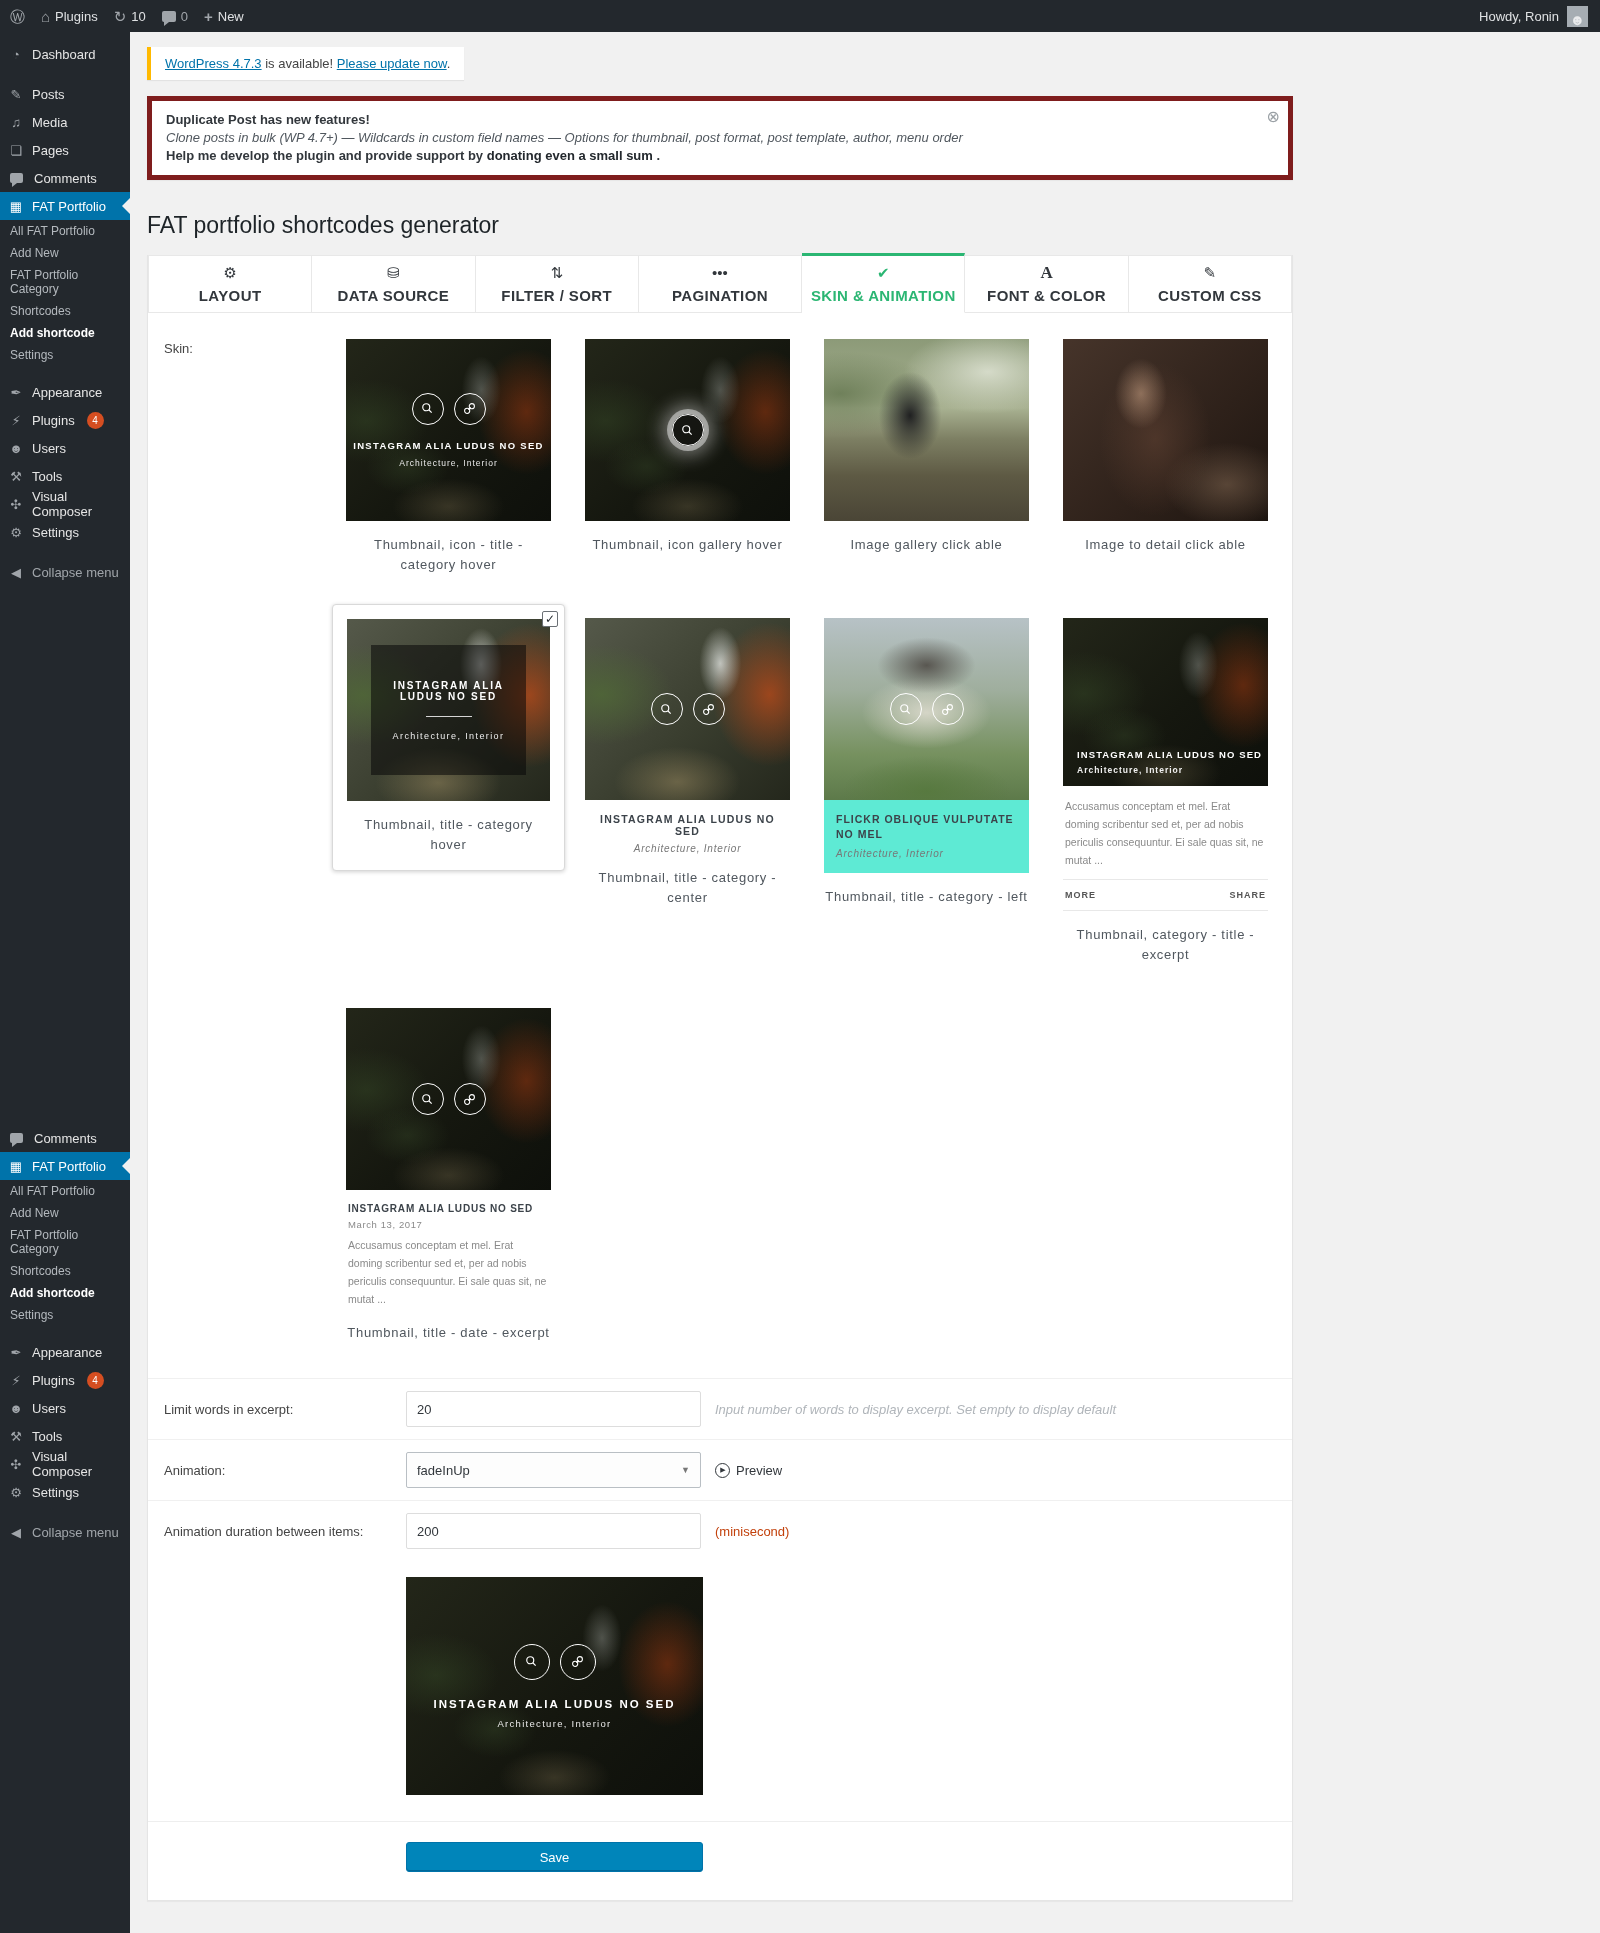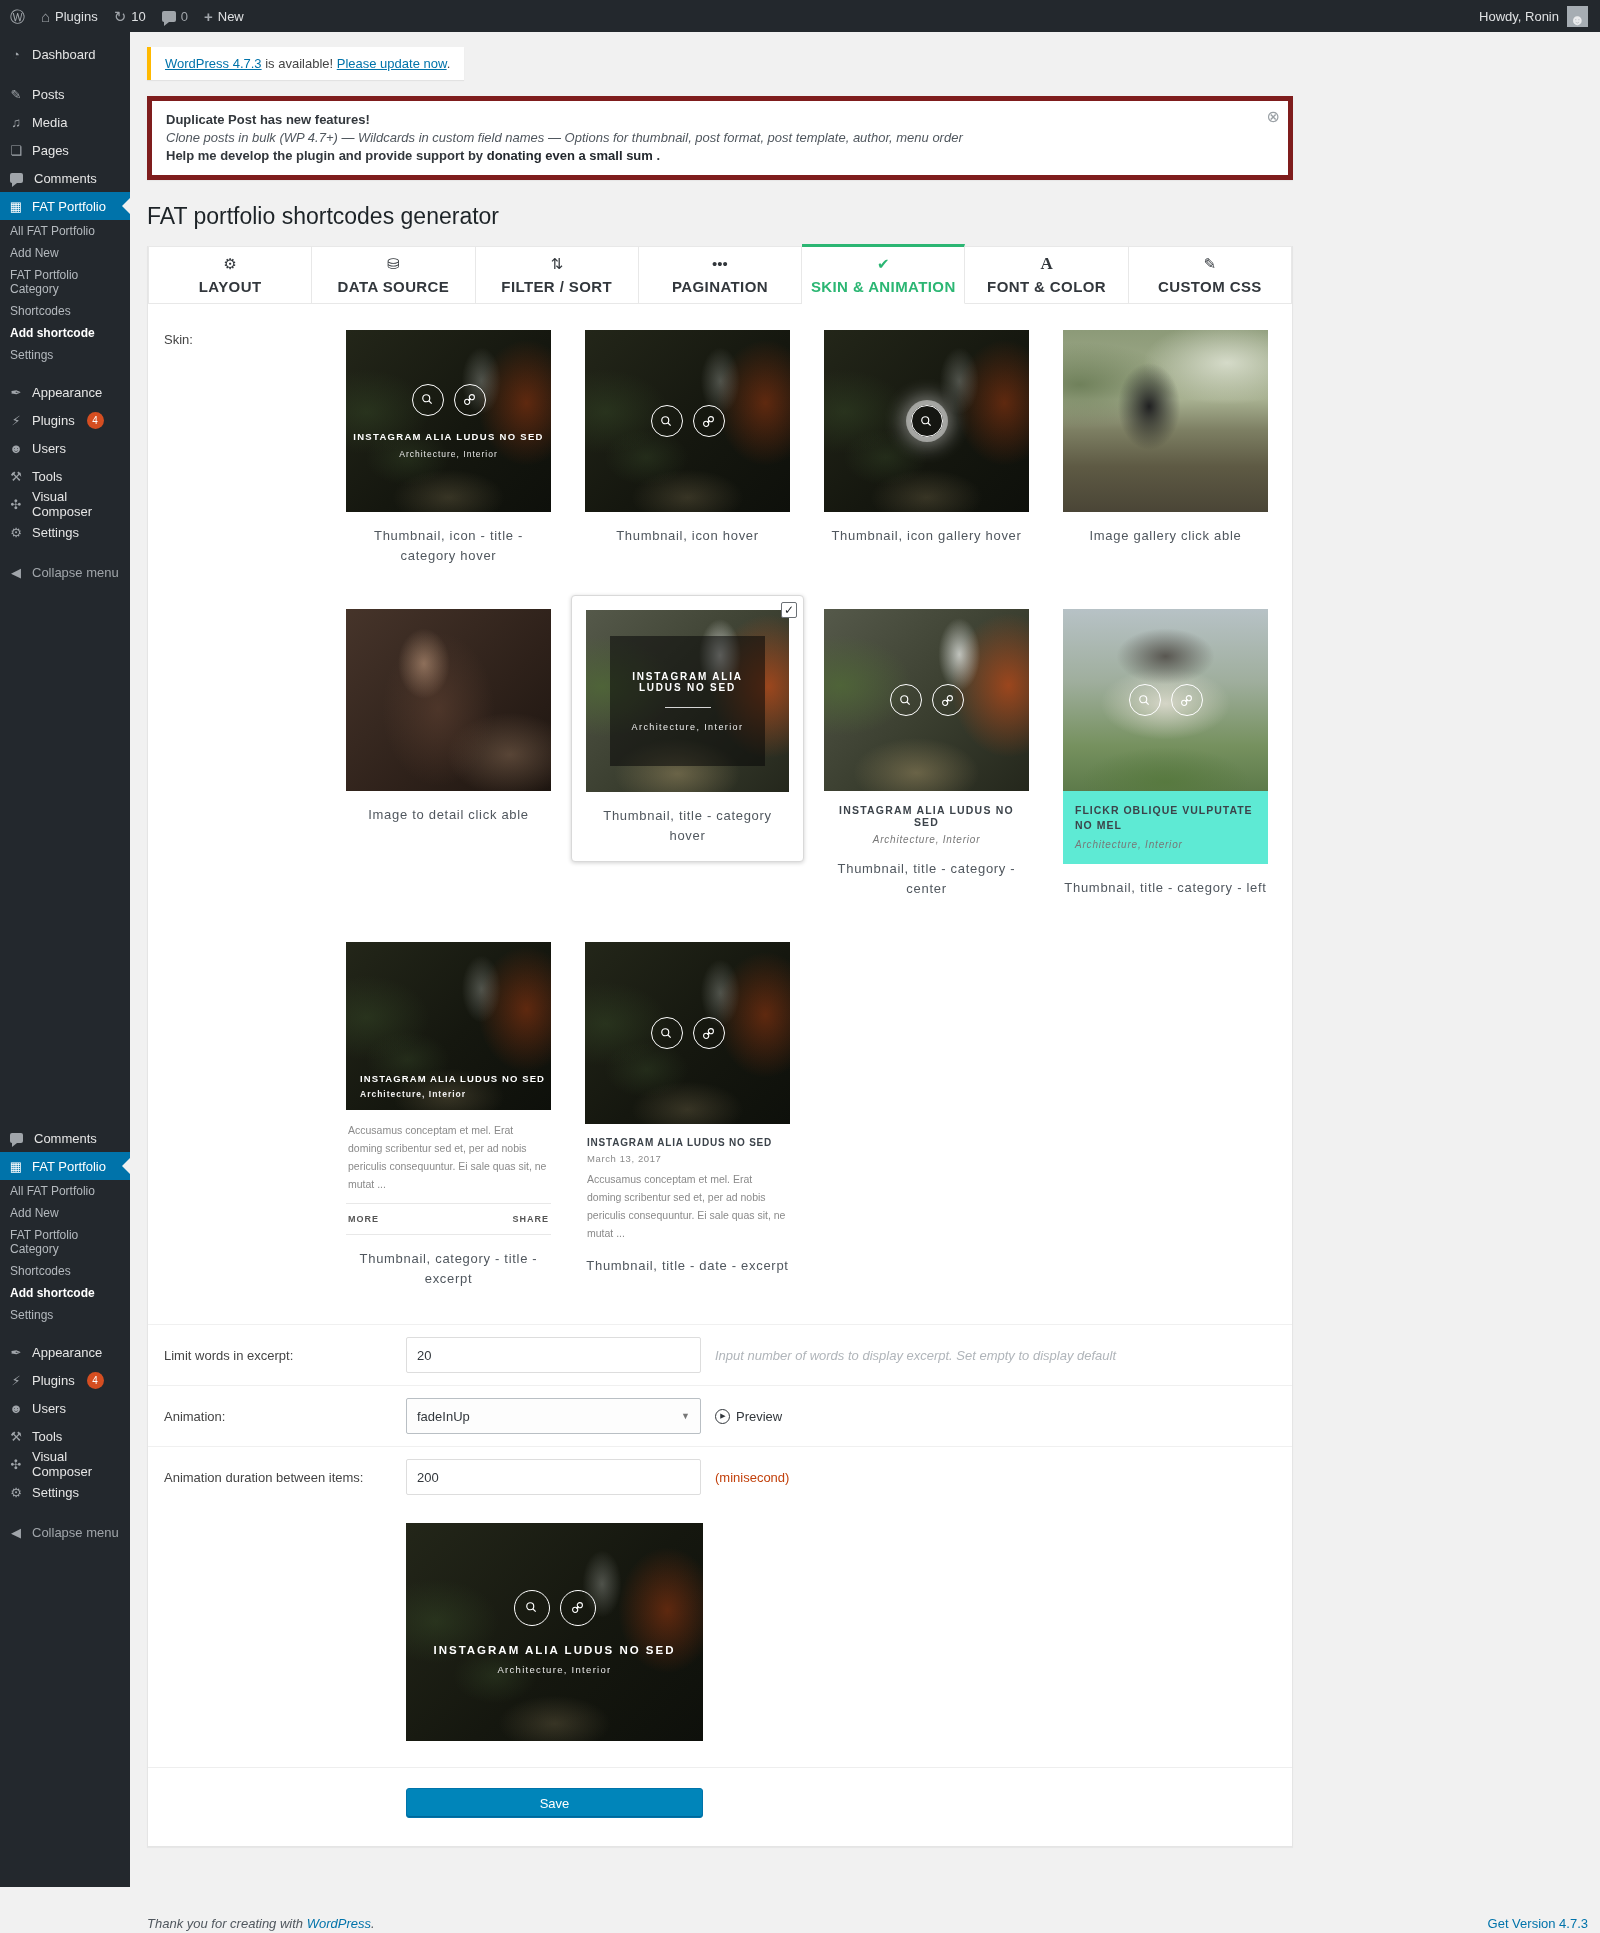--- a/index.html
+++ b/index.html
@@ -41,21 +41,21 @@
   .notice-update { background:#fff; border-left:4px solid #ffb900; box-shadow:0 1px 1px rgba(0,0,0,.06); display:inline-block; padding:9px 14px; font-size:13px; color:#444; margin-bottom:16px; }
   .notice-update a, .link-blue { color:#0073aa; text-decoration:underline; }
   .notice-dp { background:#fff; border:5px solid #7f1d1d; box-shadow:0 1px 1px rgba(0,0,0,.04); width:1146px; padding:11px 36px 12px 14px; position:relative; font-size:13px; color:#32373c; }
   .notice-dp .l1 { font-weight:700; margin-bottom:3px; }
   .notice-dp .l2 { font-style:italic; color:#50575e; margin-bottom:3px; }
   .notice-dp .l3 { margin-bottom:3px; }
   .notice-dp .l4 { font-weight:600; }
   .notice-dp .inline-link { color:#23282d; cursor:pointer; }
   .dismiss { position:absolute; top:8px; right:8px; background:none; border:none; font-size:16px; color:#9aa0a5; cursor:pointer; line-height:1; }
 
-  h1.page-title { font-size:23px; font-weight:400; color:#1d2327; margin:23px 0 16px; }
+  h1.page-title { font-size:23px; font-weight:400; color:#1d2327; margin:32px 0 16px; }
 
   
   .panel { width:1146px; background:#fff; border:1px solid #e5e5e5; border-top:none; box-shadow:0 1px 1px rgba(0,0,0,.04); }
   .tabs { display:flex; background:#f1f1f1; }
   .tab { flex:1; background:#fff; border:1px solid #e8e8e8; border-left:none; display:flex; flex-direction:column; align-items:center; justify-content:center; gap:6px; height:58px; cursor:pointer; }
   .tab:first-child { border-left:1px solid #e8e8e8; }
   .tab .ic { font-size:15px; line-height:16px; height:16px; color:#32373c; }
   .tab .ic.serif { font-family:"Liberation Serif","DejaVu Serif",serif; font-size:17px; font-weight:600; }
   .tab .lb { font-size:15px; font-weight:700; letter-spacing:.4px; color:#32373c; }
   .tab.active { border-top:3px solid #2bb673; border-bottom:1px solid #fff; margin-top:-2px; height:60px; }
@@ -374,42 +374,20 @@
                       </svg>
                     </span>
                 </div>
                 <div class="ov-title">INSTAGRAM ALIA LUDUS NO SED</div>
                 <div class="ov-cat">Architecture, Interior</div>
               </div>
             </div>
             <div class="tile-caption">Thumbnail, icon - title - category hover</div>
           </div>
 
-          <div class="cell">
-            <div class="thumb img-garden-dark">
-              <div class="t-overlay">
-                <div class="icons-row">
-                  <span class="cicon">
-                      <svg class="gl" viewBox="0 0 18 18">
-                        <circle cx="7.5" cy="7.5" r="4.2" fill="none" stroke="#fff" stroke-width="1.4"></circle>
-                        <line x1="10.8" y1="10.8" x2="14" y2="14" stroke="#fff" stroke-width="1.4"></line>
-                      </svg>
-                    </span>
-                  <span class="cicon">
-                      <svg class="gl" viewBox="0 0 18 18">
-                        <circle cx="6.2" cy="11.8" r="3.1" fill="none" stroke="#fff" stroke-width="1.3"></circle>
-                        <circle cx="11.8" cy="6.2" r="3.1" fill="none" stroke="#fff" stroke-width="1.3"></circle>
-                        <line x1="7.6" y1="10.4" x2="10.4" y2="7.6" stroke="#fff" stroke-width="1.3"></line>
-                      </svg>
-                    </span>
-                </div>
-              </div>
-            </div>
-            <div class="tile-caption">Thumbnail, icon hover</div>
-          </div>
 
           <div class="cell">
             <div class="thumb img-garden-dark">
               <div class="t-overlay">
                 <span class="cicon glow">
                     <svg class="gl" viewBox="0 0 18 18">
                       <circle cx="7.5" cy="7.5" r="4.2" fill="none" stroke="#fff" stroke-width="1.4"></circle>
                       <line x1="10.8" y1="10.8" x2="14" y2="14" stroke="#fff" stroke-width="1.4"></line>
                     </svg>
                   </span>

